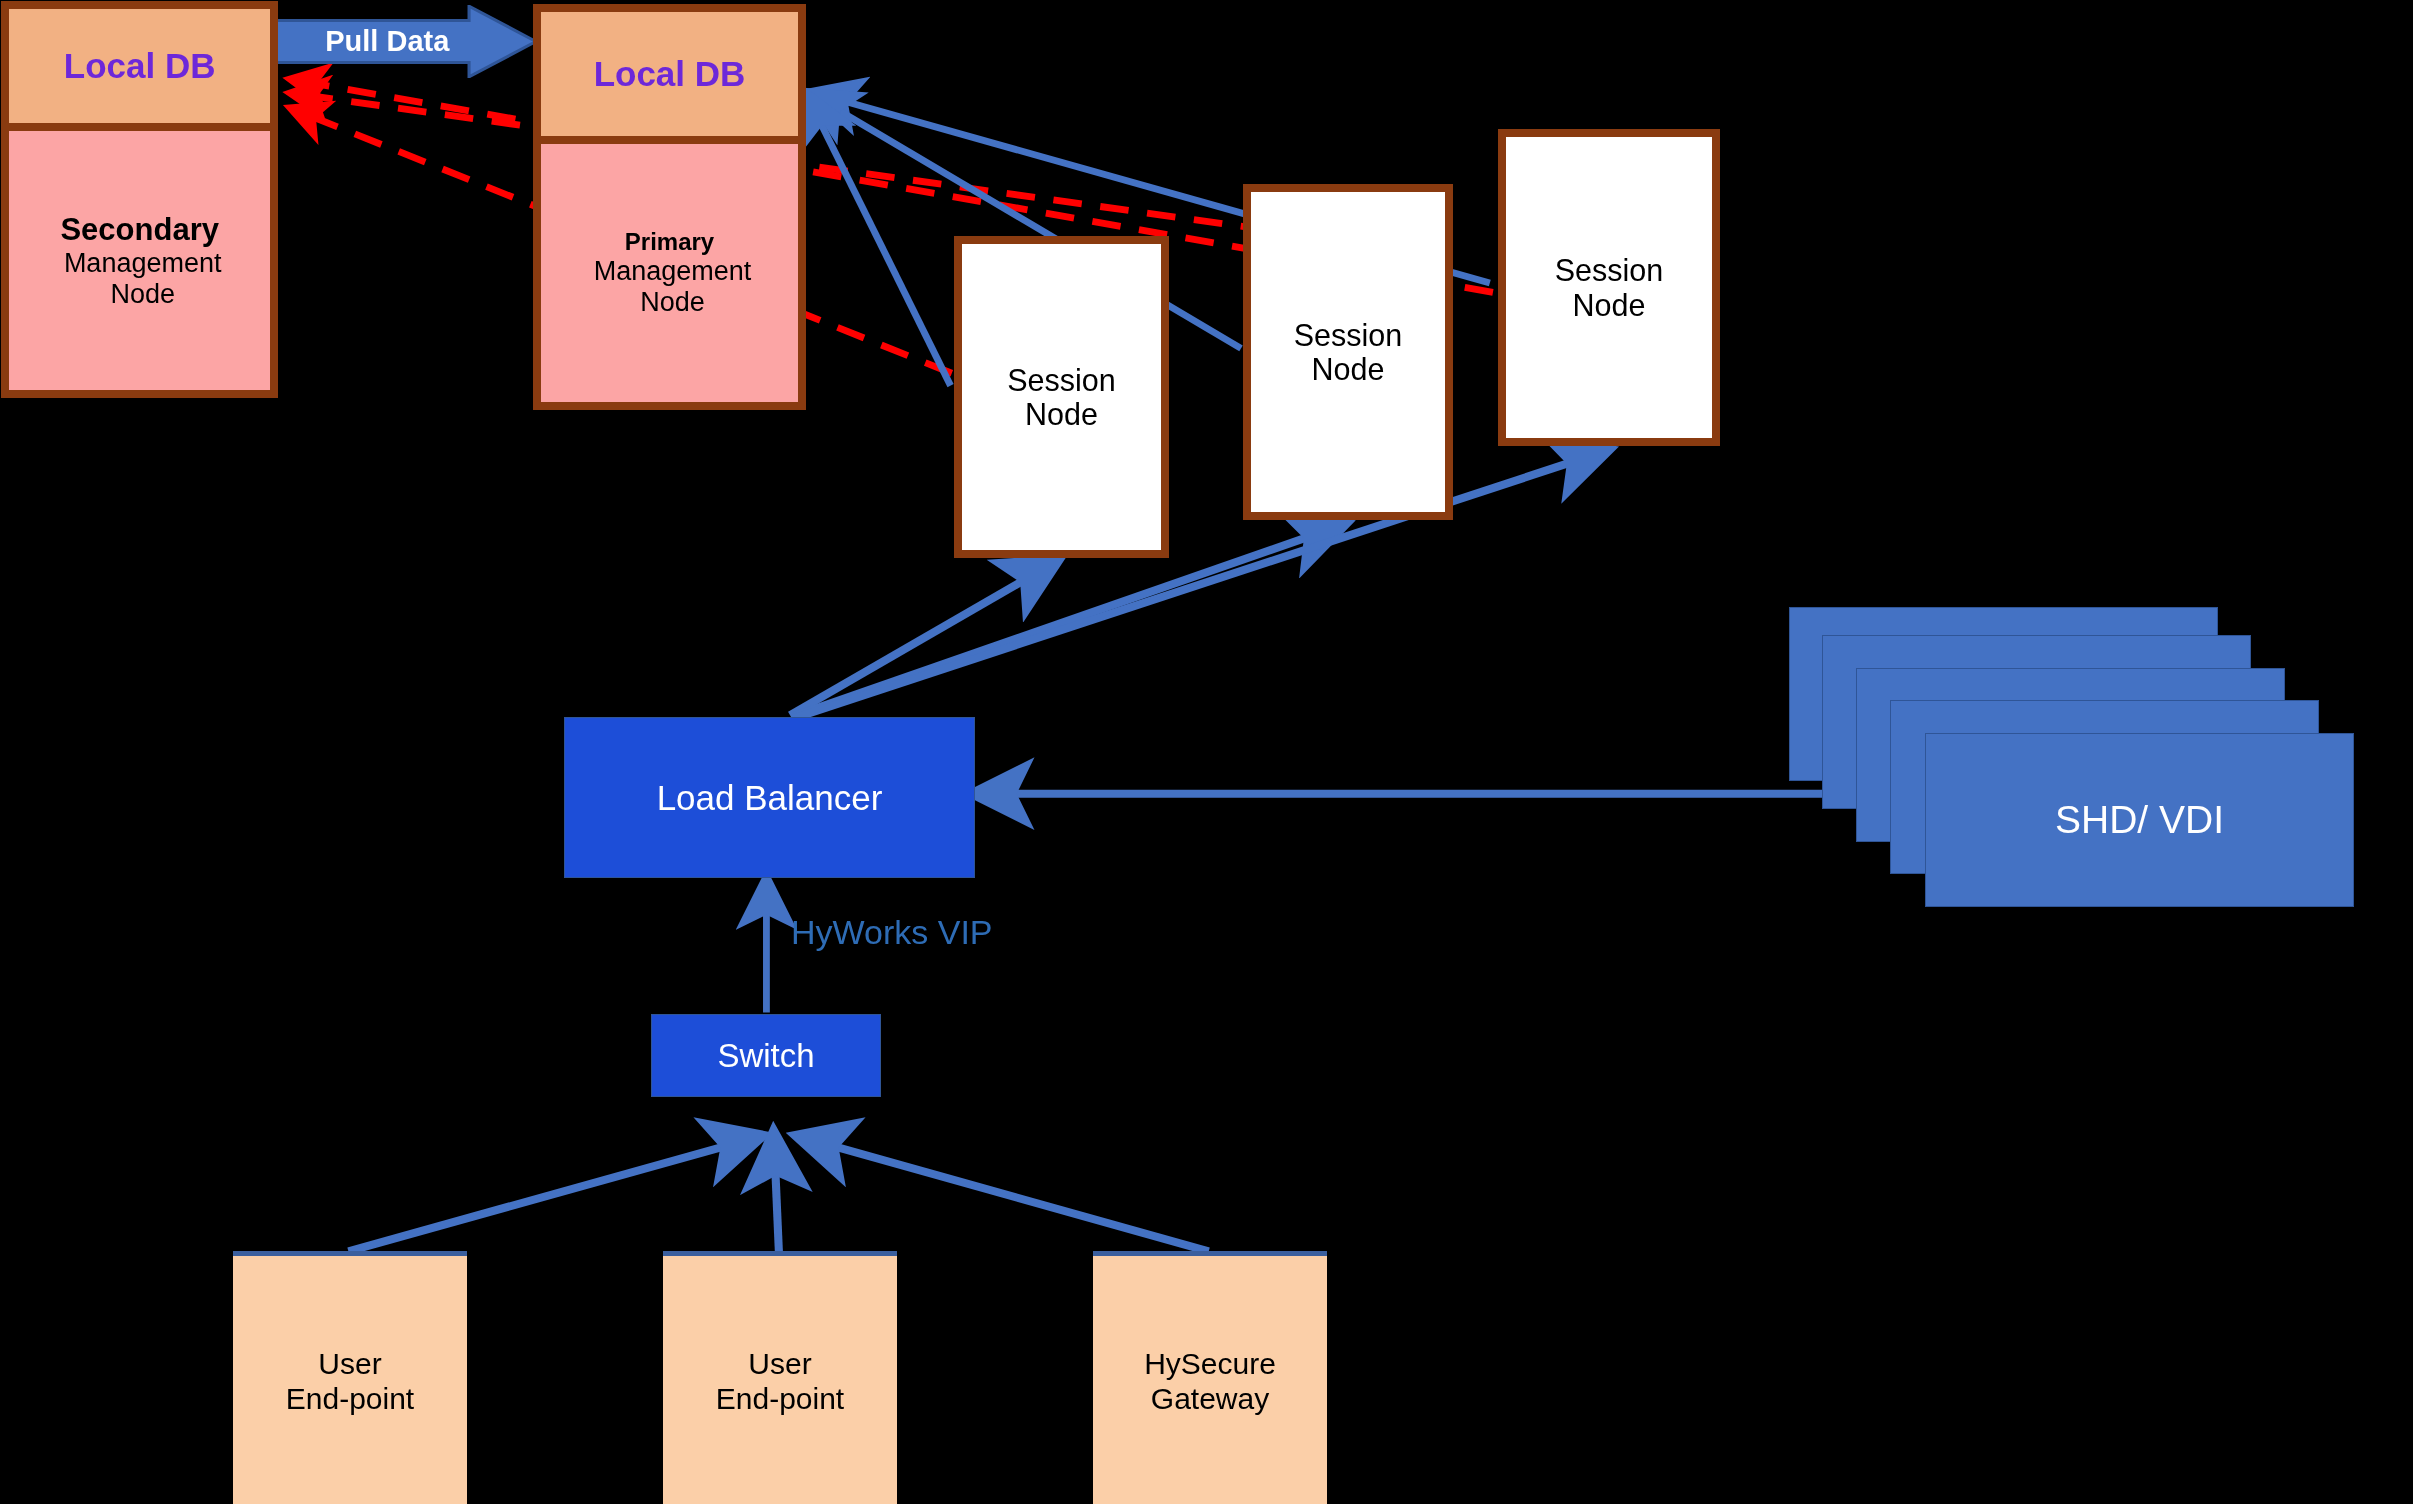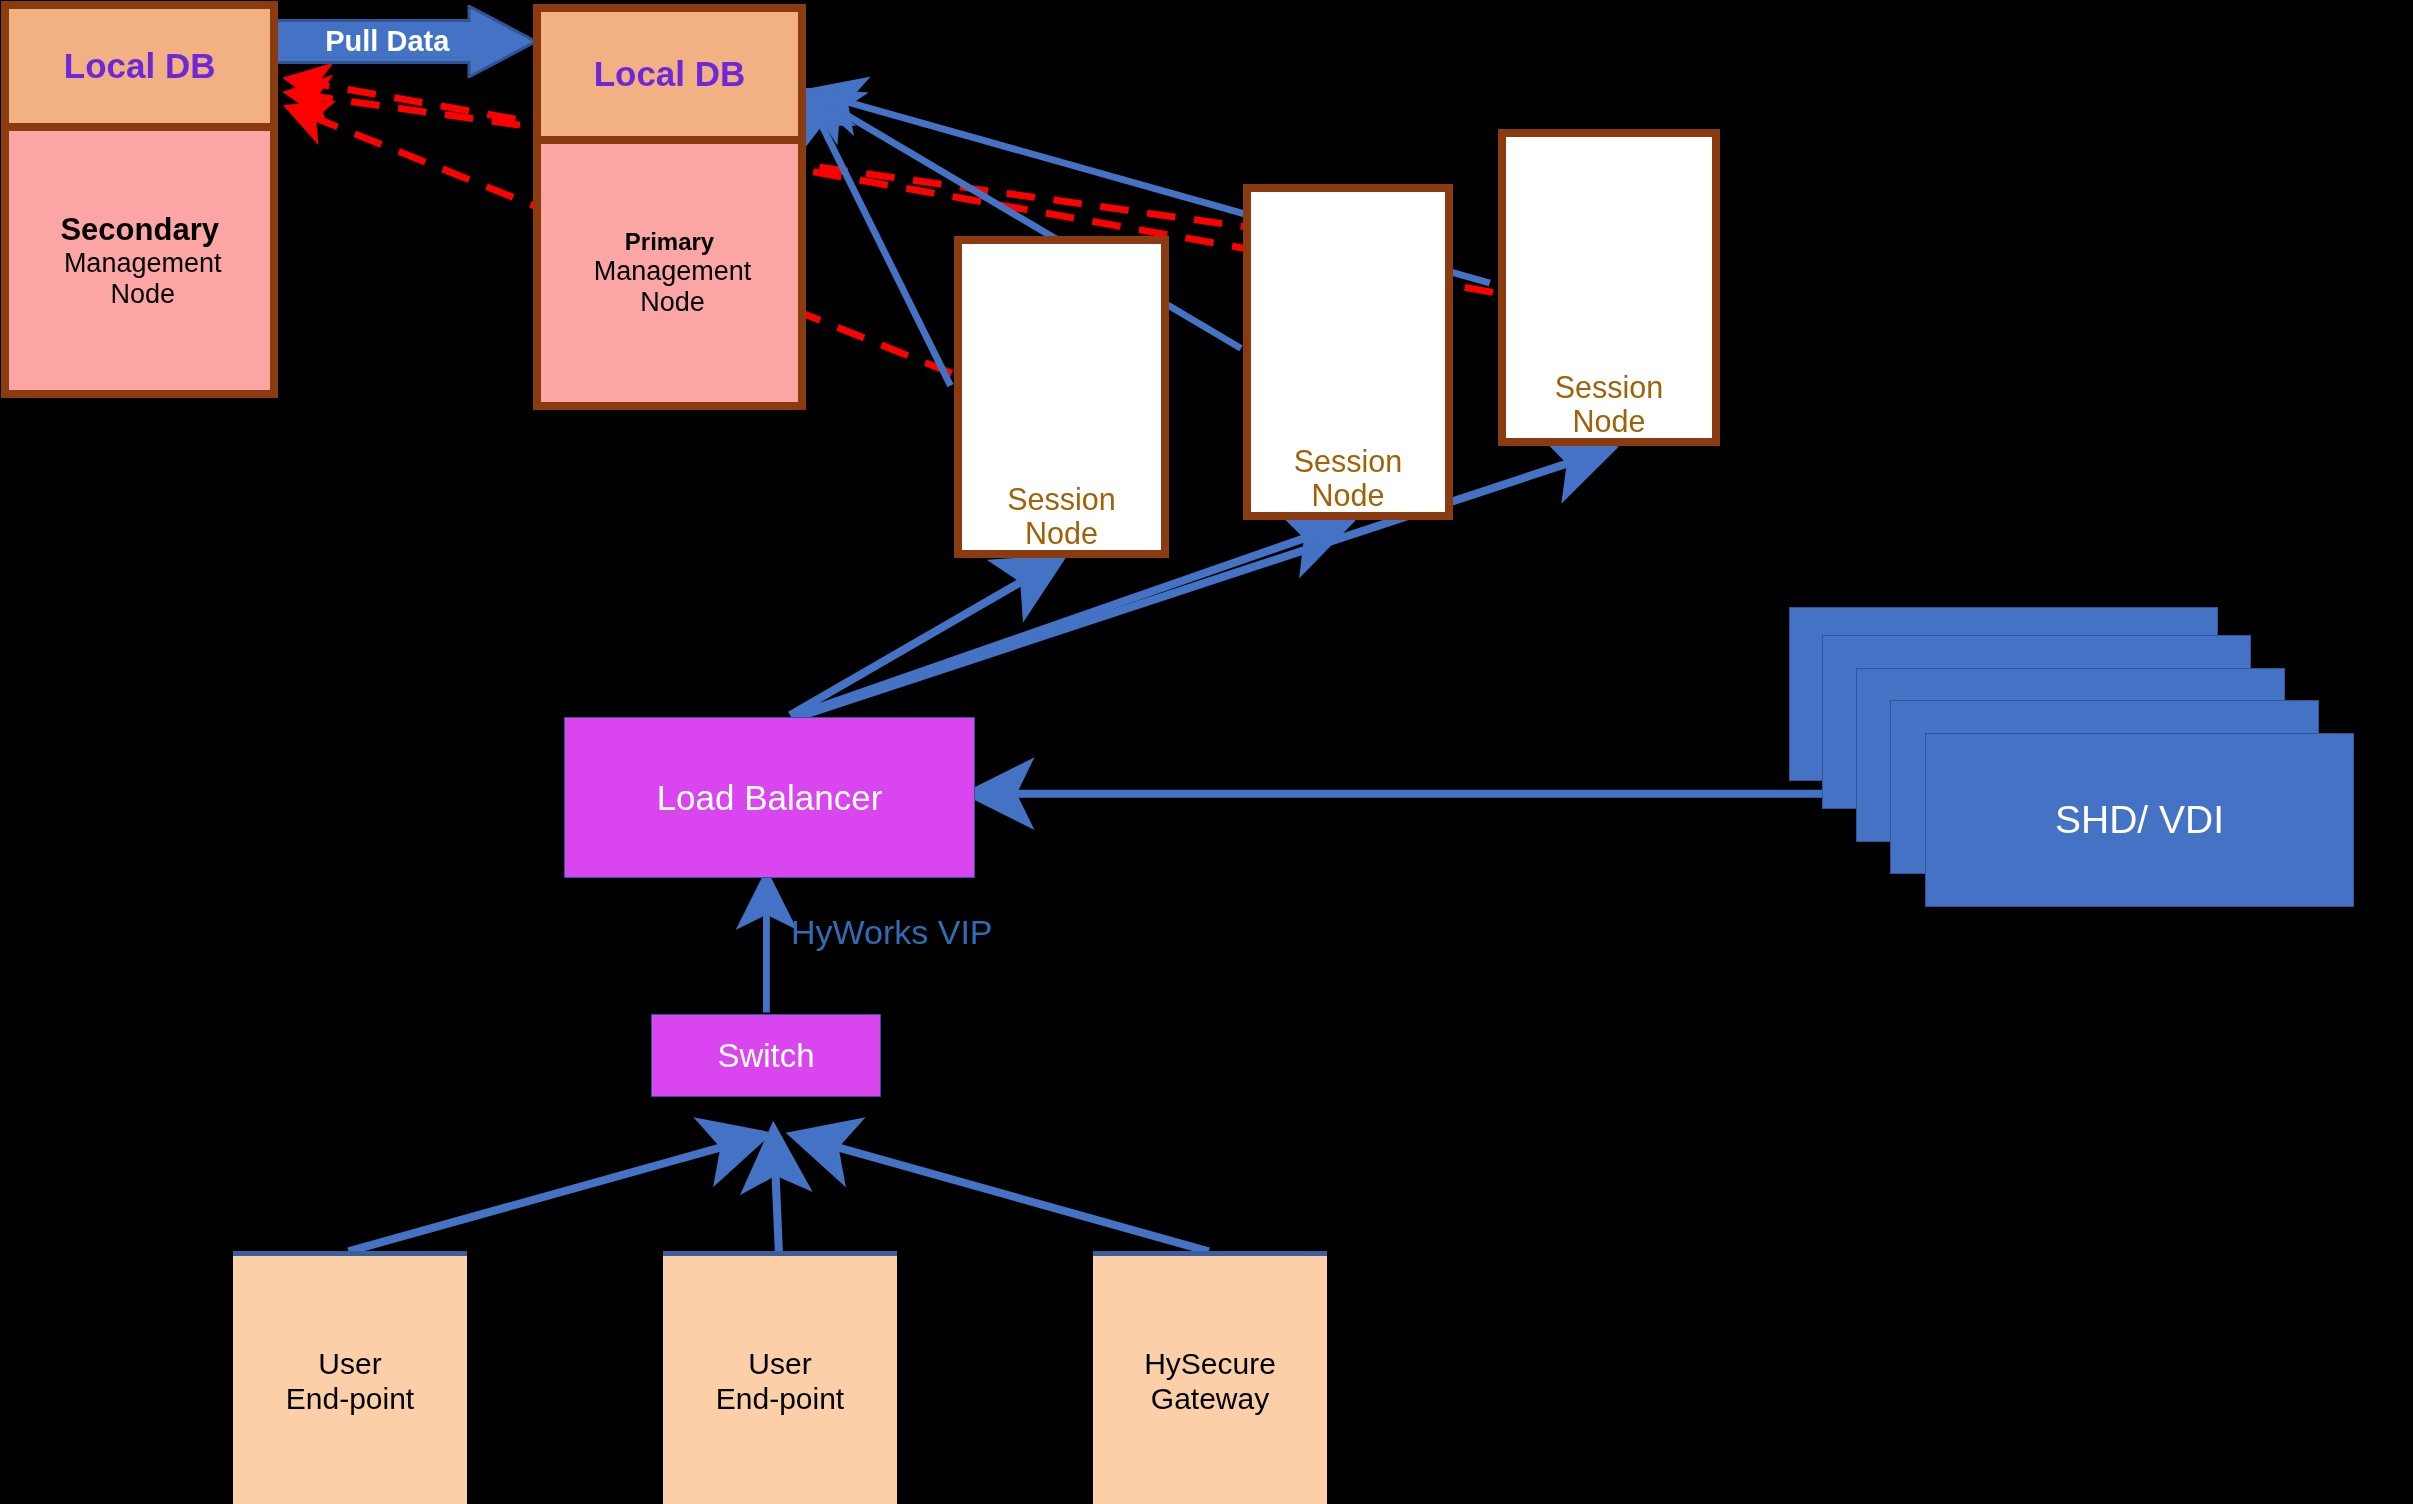--- a/index.html
+++ b/index.html
@@ -20,24 +20,24 @@
   .mgmt{border:8.7px solid #8a3b10;background:#ffffff;}
   .mgmt .db{background:#f2b183;width:100%;display:flex;align-items:center;justify-content:center;
             border-bottom:8.7px solid #8a3b10;box-sizing:border-box;}
   .mgmt .db span{font-weight:bold;color:#6d28d9;}
   .mgmt .body{flex:1;width:100%;display:flex;flex-direction:column;align-items:center;
               justify-content:center;background:#fca5a5;}
   .mgmt .role{font-weight:bold;color:#000;}
   .mgmt .sub{color:#000;line-height:1.12;margin-left:6px;}
 
   
-  .session{border:8.7px solid #8a3b10;background:#ffffff;color:#a16207;line-height:1.12;justify-content:flex-end;}
+  .session{border:8.7px solid #8a3b10;background:#ffffff;color:#000000;line-height:1.12;}
 
   
-  .bluebox{background:#d946ef;border:1.9px solid #2f5597;color:#ffffff;justify-content:center;}
+  .bluebox{background:#1d4ed8;border:1.9px solid #2f5597;color:#ffffff;justify-content:center;}
 
   
   .peach{background:#fbcfa8;border-top:5.6px solid #3b5f9e;border-bottom:5.6px solid #3b5f9e;
          color:#000;line-height:1.15;}
 
   
   .stack-card{position:absolute;background:#4472c4;border:1.9px solid #2f5597;box-sizing:border-box;}
   .stack-label{position:absolute;color:#fff;display:flex;align-items:center;justify-content:center;}
 
   

